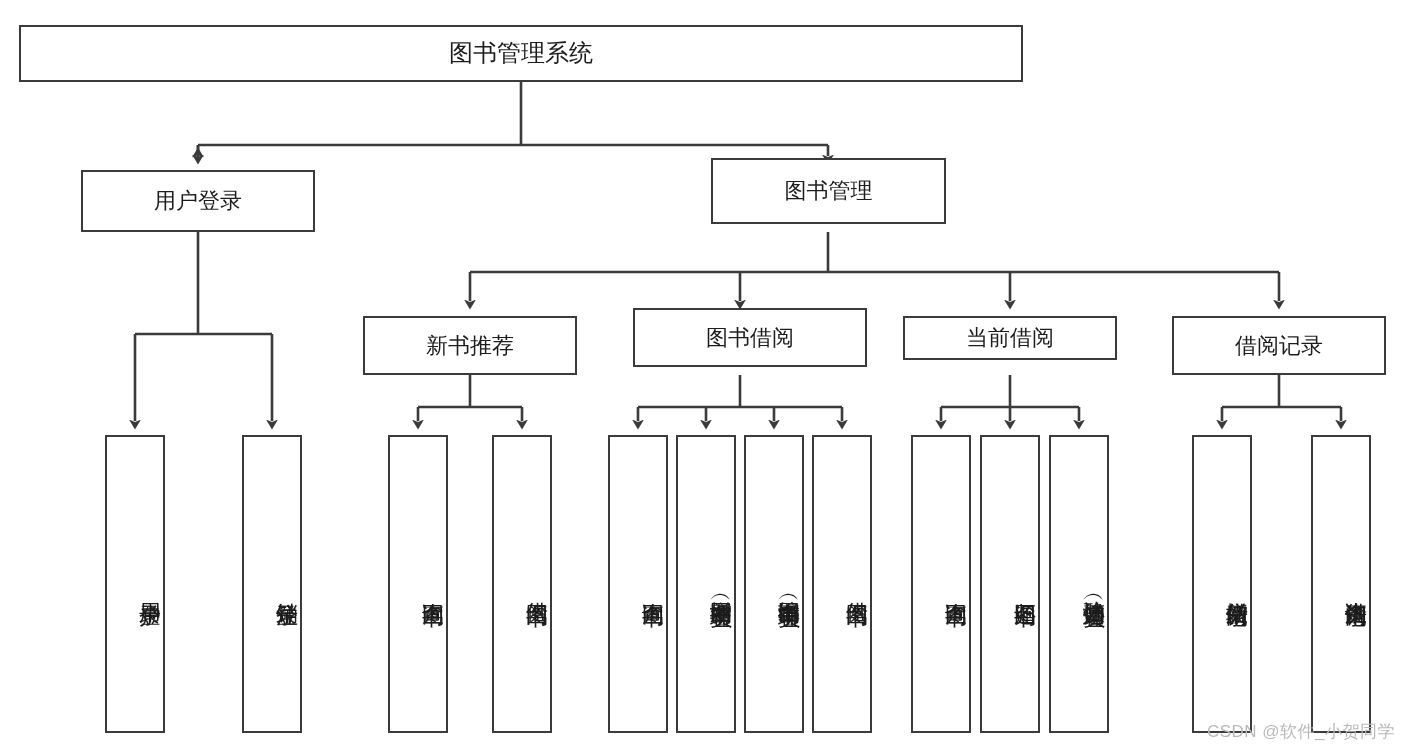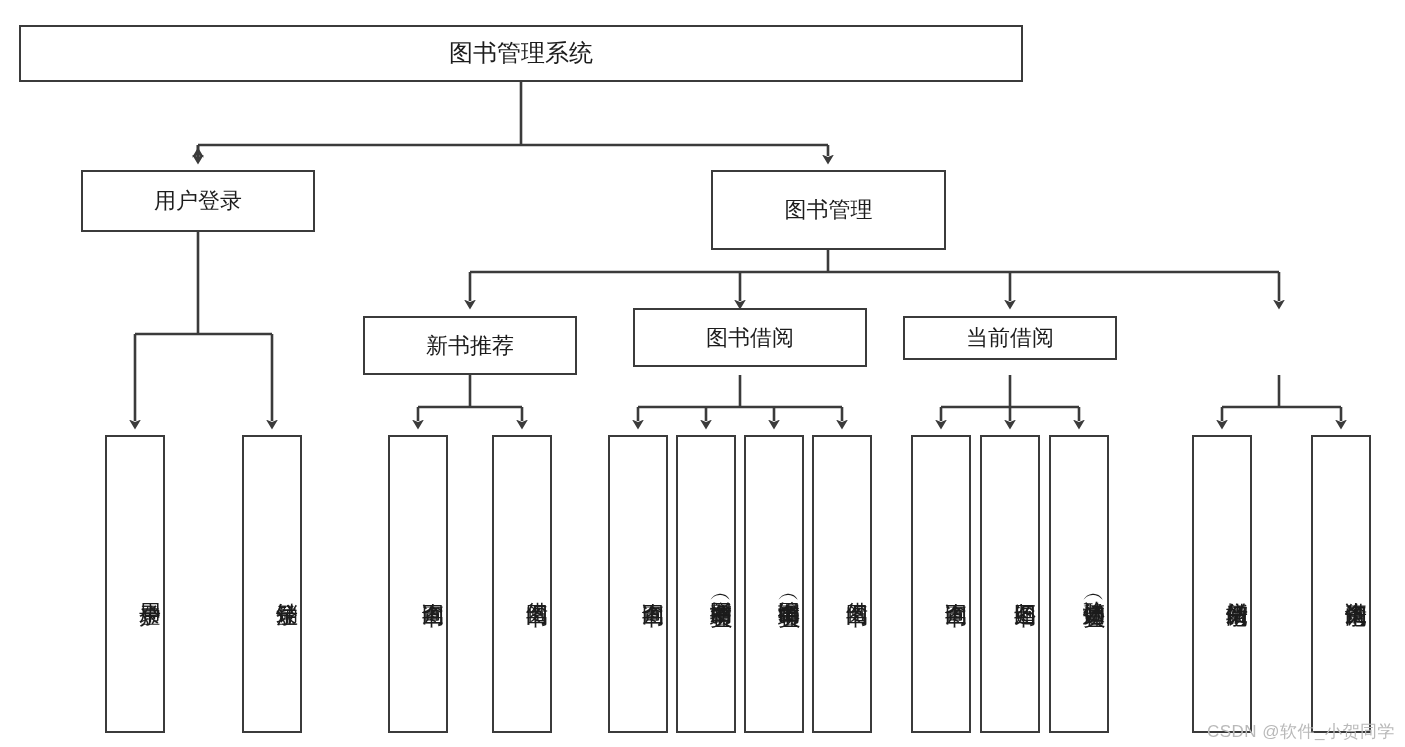--- a/index.html
+++ b/index.html
@@ -142,36 +142,39 @@
   </svg>
 
   <div class="node-box level-1" style="left:19px; top:12px; width:1004px; height:57px;margin-top:13px;">
     <span class="node-label">图书管理系统</span>
   </div>
 
   <div class="node-box level-2" style="left:81px; top:170px; width:234px; height:62px;">
     <span class="node-label">用户登录</span>
   </div>
 
-  <div class="node-box level-2" style="left:711px; top:170px; width:235px; height:80px;">
+  <div class="node-box level-2" style="left:711px; top:158px; width:235px; height:66px;">
     <span class="node-label">图书管理</span>
   </div>
 
   <div class="node-box level-3" style="left:363px; top:316px; width:214px; height:59px;">
     <span class="node-label">新书推荐</span>
   </div>
 
   <div class="node-box level-3" style="left:633px; top:308px; width:234px; height:59px;">
     <span class="node-label">图书借阅</span>
   </div>
 
   <div class="node-box level-3" style="left:903px; top:316px; width:214px; height:44px;">
     <span class="node-label">当前借阅</span>
   </div>
 
+  <div class="node-box level-3" style="left:1172px; top:316px; width:214px; height:59px;">
+    <span class="node-label">借阅记录</span>
+  </div>
 
   <div class="node-box leaf" style="left:105px; top:435px; width:60px; height:298px;">
     <span class="node-label">用户登录</span>
   </div>
   <div class="node-box leaf" style="left:242px; top:435px; width:60px; height:298px;">
     <span class="node-label">注销登录</span>
   </div>
 
   <div class="node-box leaf" style="left:388px; top:435px; width:60px; height:298px;">
     <span class="node-label">查询图书</span>

